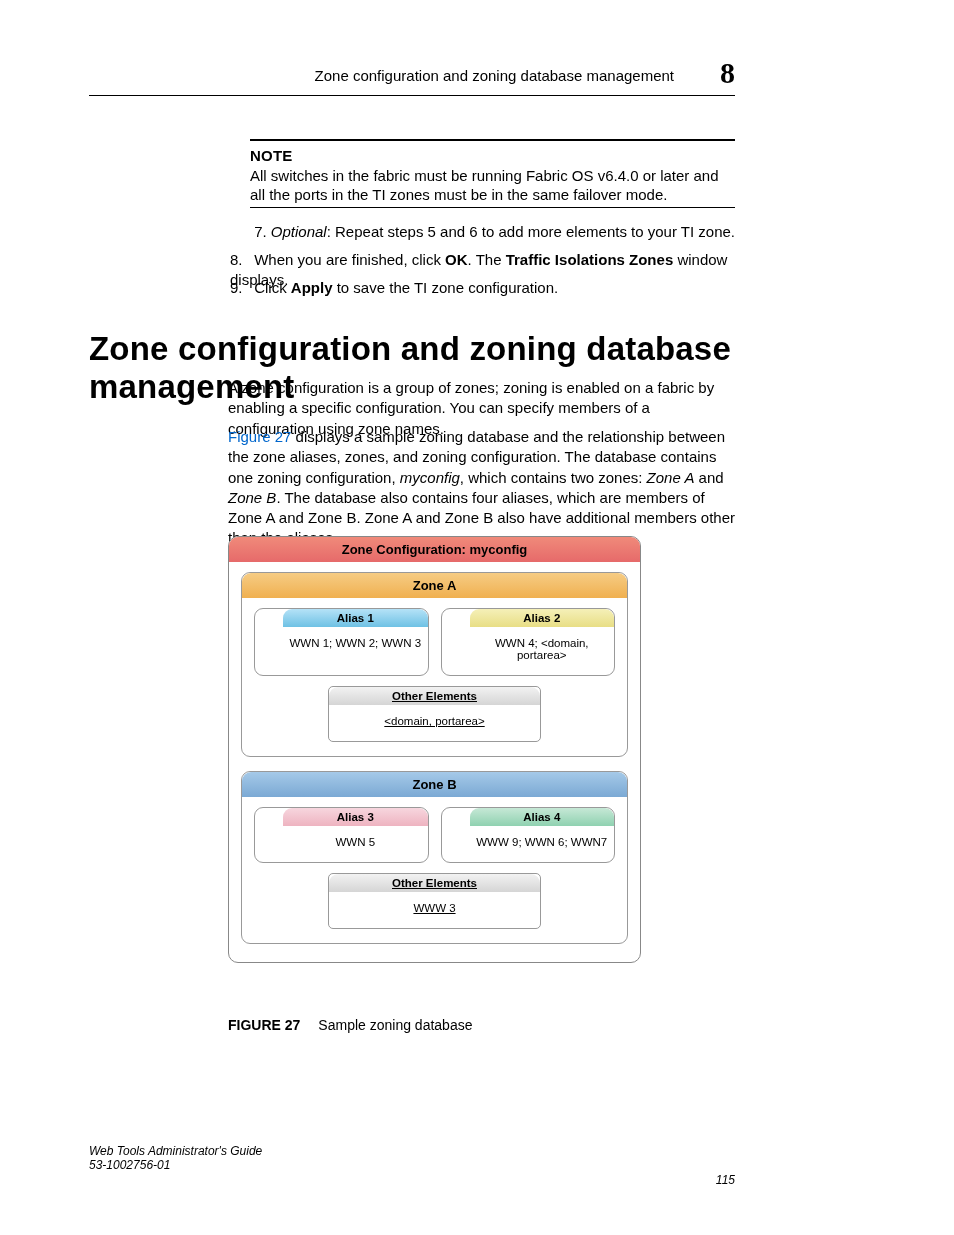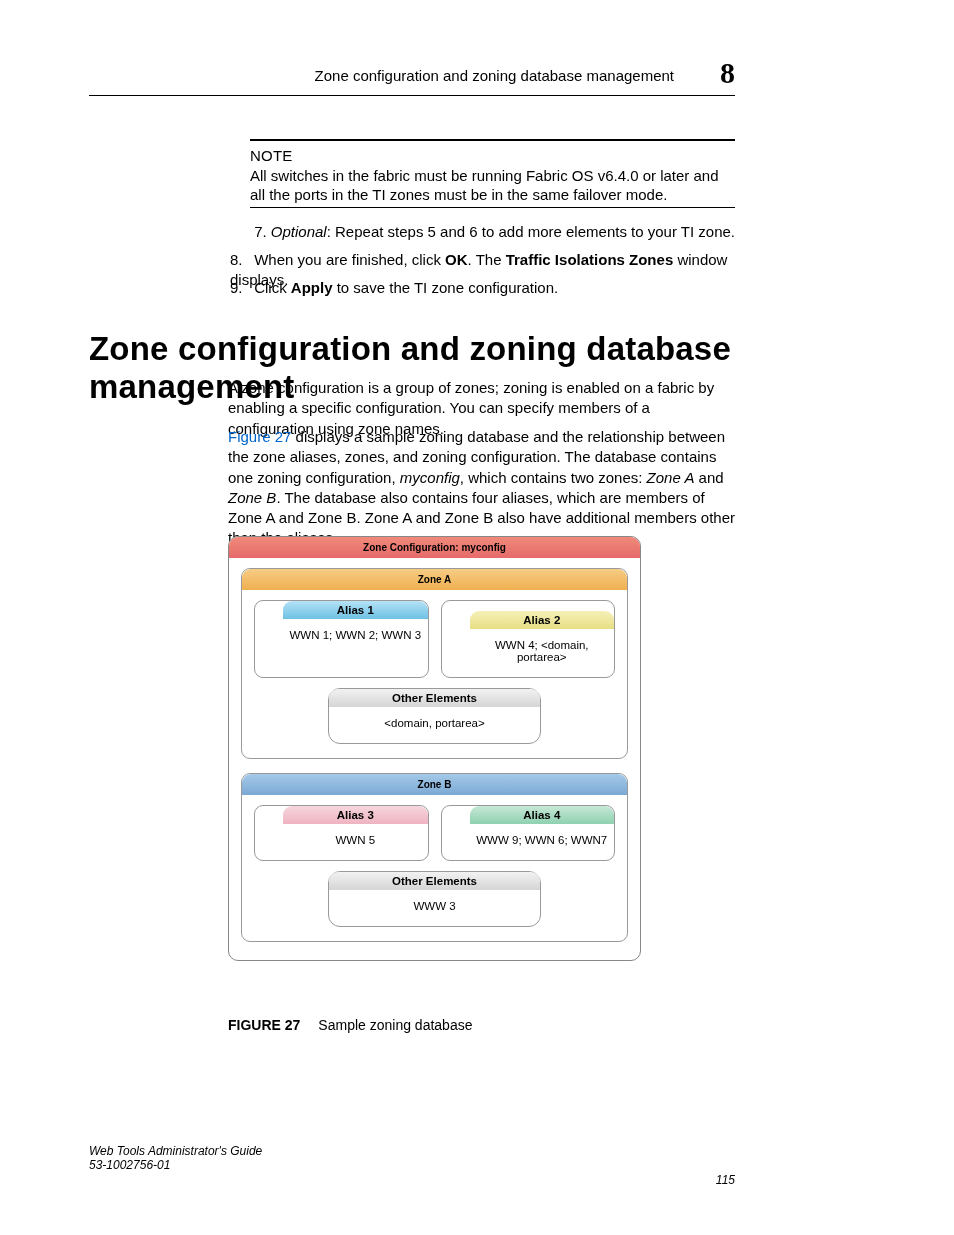--- a/index.html
+++ b/index.html
@@ -48,21 +48,21 @@
   .note-block {
     position: absolute;
     left: 250px;
     right: 89px;
     top: 146px;
     font-size: 15px;
     line-height: 1.3;
   }
   .note-label {
     font-family: "Arial Narrow", Arial, sans-serif;
-    font-weight: normal;
+    font-weight: bold;
     font-stretch: condensed;
     letter-spacing: 0.2px;
   }
   .rule-below-note {
     position: absolute;
     left: 250px;
     right: 89px;
     top: 207px;
     border-top: 1px solid #000;
   }
@@ -108,36 +108,36 @@
   }
   .box-outer {
     border: 1px solid #888;
     border-radius: 10px;
     background: #fff;
   }
   .titlebar {
     border-top-left-radius: 9px;
     border-top-right-radius: 9px;
     text-align: center;
-    font-size: 10px;
+    font-size: 13px;
     font-weight: bold;
     padding: 5px 0;
   }
   .tb-config {
     background: linear-gradient(#f08a7a, #e66a6a);
     color: #000;
   }
   .tb-zonea {
     background: linear-gradient(#f6cc84, #f0b050);
   }
   .tb-zoneb {
     background: linear-gradient(#a5c9e8, #7ba9d4);
   }
   .tb-alias-blue  { background: linear-gradient(#b5e2f7, #6ec1e4); }
-  .tb-alias-yell  { background: linear-gradient(#f5f0b8, #e8de85); margin-top: 10px; }
+  .tb-alias-yell  { background: linear-gradient(#f5f0b8, #e8de85); }
   .tb-alias-pink  { background: linear-gradient(#f7d6de, #eeb3c0); }
   .tb-alias-green { background: linear-gradient(#c6e8d6, #8fd1b0); }
   .tb-other       { background: linear-gradient(#f2f2f2, #d5d5d5); }
 
   .inner-pad { padding: 10px 12px 14px; }
   .zonebox {
     border: 1px solid #999;
     border-radius: 9px;
     margin-bottom: 14px;
     background: #fff;
@@ -158,22 +158,23 @@
   .alias-body, .other-body {
     text-align: center;
     font-size: 11.5px;
     padding: 10px 6px 14px;
     color: #000;
   }
   .other {
     width: 55%;
     margin: 10px auto 14px;
     border: 1px solid #999;
-    border-radius: 12px;
-    background: #fff;
+    border-radius: 5px;
+    background: #fff;
+    text-decoration: underline;
   }
   .other .titlebar { font-size: 11.5px; padding: 3px 0; }
 
   .figure-caption {
     position: absolute;
     left: 228px;
     top: 1017px;
     font-size: 14px;
   }
   .fig-label {

